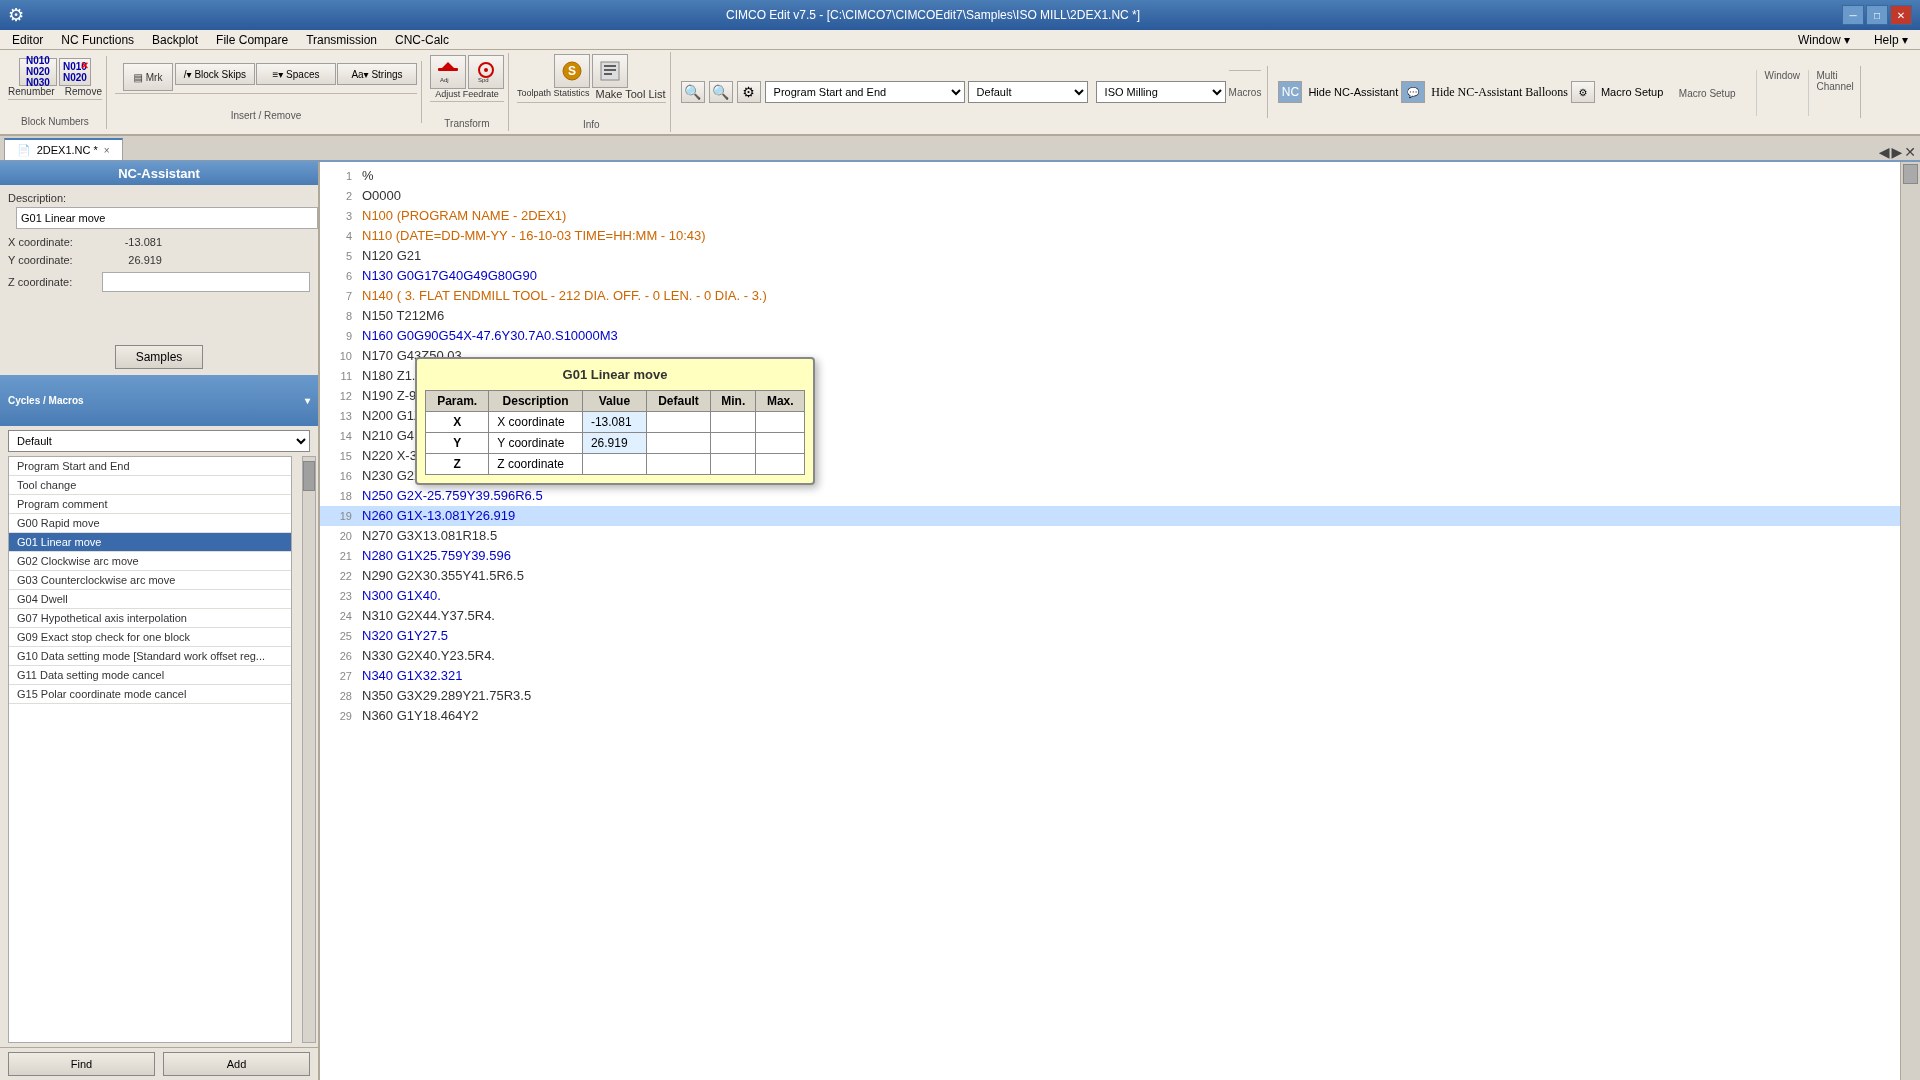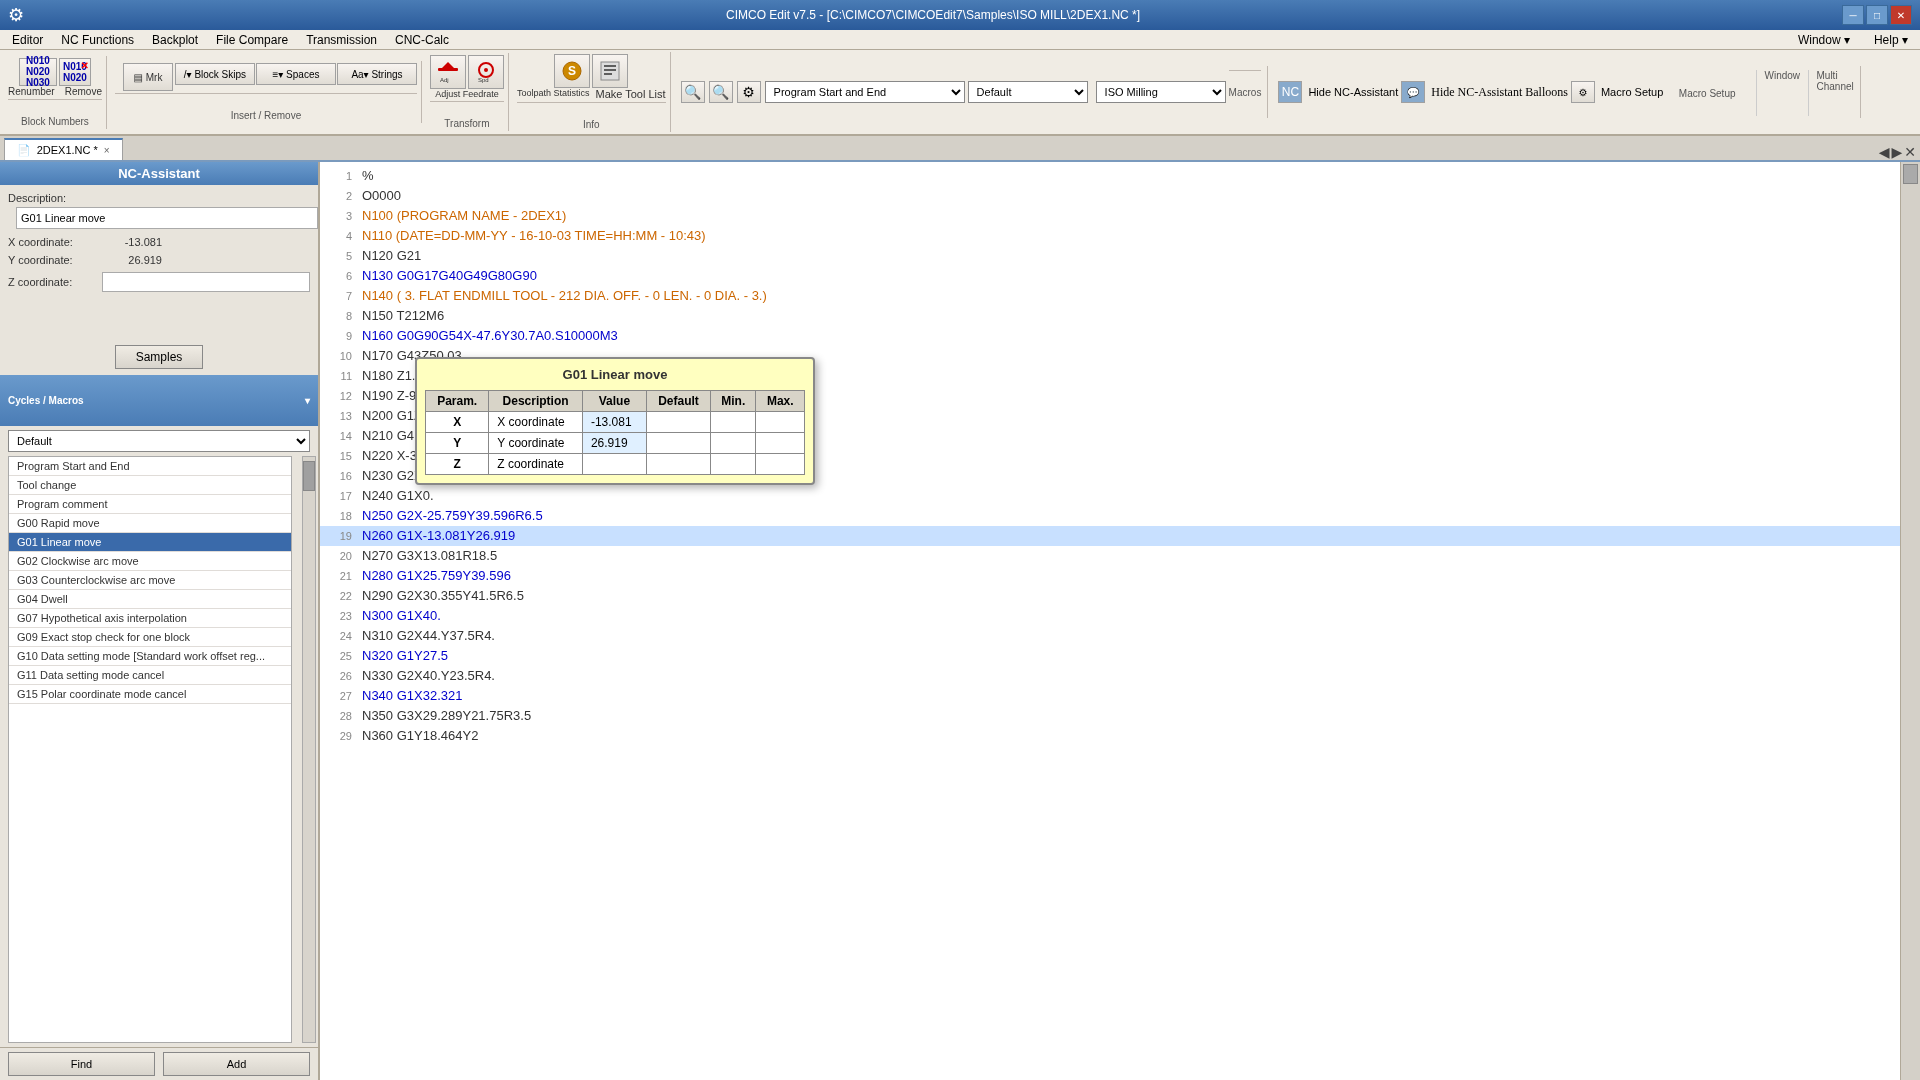--- a/index.html
+++ b/index.html
@@ -611,24 +611,20 @@
           <span class="line-num">14</span>
           <span class="code-text">N210 G41D212X-47.6Y30.7F2000.</span>
         </div>
         <div class="code-line">
           <span class="line-num">15</span>
           <span class="code-text">N220 X-38.097Y-19.595</span>
         </div>
         <div class="code-line">
           <span class="line-num">16</span>
           <span class="code-text">N230 G2X-19.595Y-38.097R25.</span>
-        </div>
-        <div class="code-line">
-          <span class="line-num">17</span>
-          <span class="code-text">N240 G1X0.</span>
         </div>
         <div class="code-line">
           <span class="line-num">18</span>
           <span class="code-text blue">N250 G2X-25.759Y39.596R6.5</span>
         </div>
         <div class="code-line highlighted">
           <span class="line-num">19</span>
           <span class="code-text blue">N260 G1X-13.081Y26.919</span>
         </div>
         <div class="code-line">

